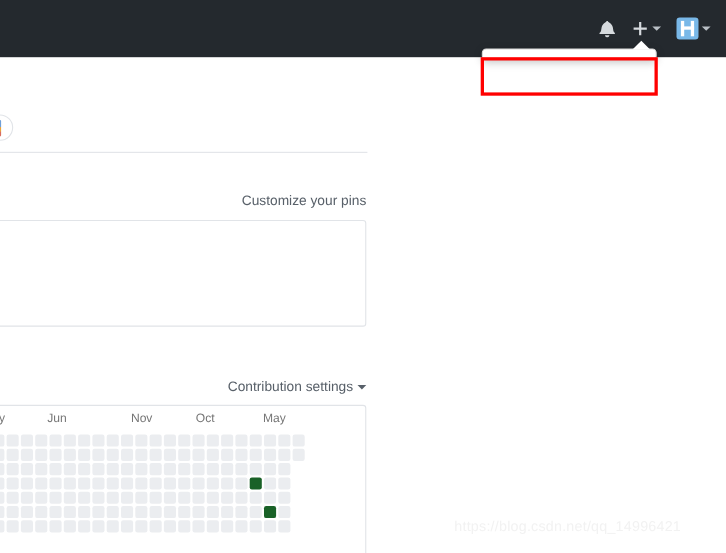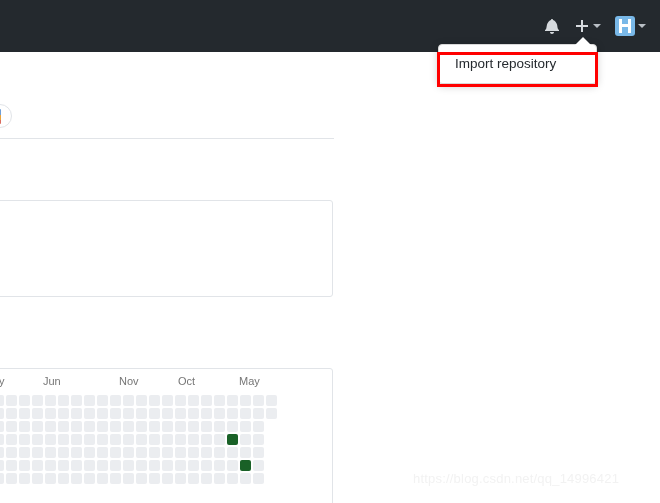--- a/index.html
+++ b/index.html
@@ -291,35 +291,39 @@
       </span>
       <span class="caret-dn"></span>
     </div>
 
   </div>
 </div>
 
 <div class="dropdown">
   <span class="dropdown-caret"></span>
 
-  <a class="menu-item">Import repository</a>
 </div>
 <div class="redbox"></div>
 
 <div class="content">
 
   <div class="count-badge">
     <span class="inner"></span>
   </div>
 
   <div class="divider"></div>
 
+  <a class="customize-pins">Customize your pins</a>
 
   <div class="pin-box"></div>
 
+  <div class="contrib-settings">
+    <span>Contribution settings</span>
+    <span class="caret"></span>
+  </div>
 
   <div class="graph-panel">
     <div class="months">
         <span class="month-lbl" style="left: 0px;">ay</span>
         <span class="month-lbl" style="left: 50px;">Jun</span>
         <span class="month-lbl" style="left: 126px;">Nov</span>
         <span class="month-lbl" style="left: 185px;">Oct</span>
         <span class="month-lbl" style="left: 246px;">May</span>
       </div>
     <div class="grid">

